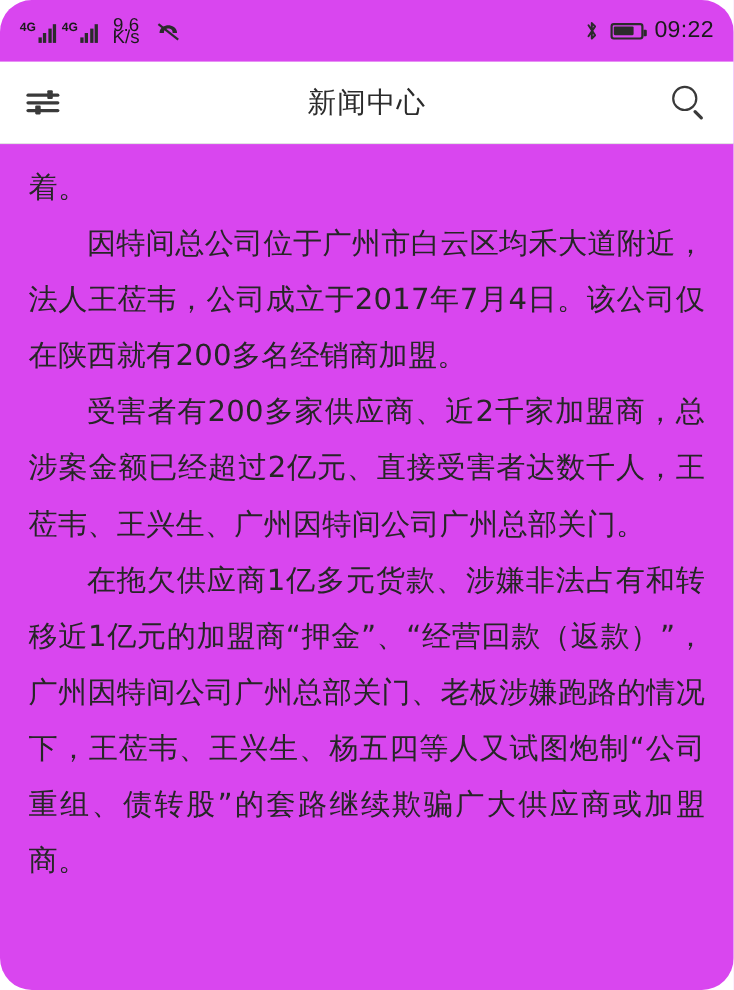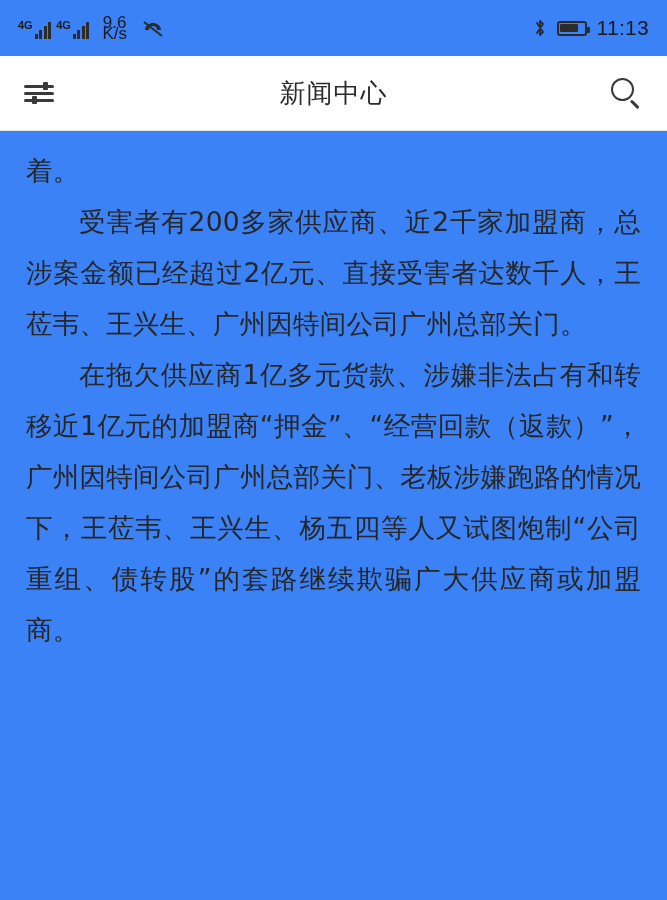--- a/index.html
+++ b/index.html
@@ -7,23 +7,24 @@
     width: 667px;
     height: 900px;
     background: #ffffff;
     font-family: "Liberation Sans", sans-serif;
     overflow: hidden;
   }
   .phone {
     position: relative;
     width: 667px;
     height: 900px;
-    background: #3b82f6;
+    background: #d946ef;
     display: flex;
     flex-direction: column;
+    border-radius: 29px;
   }
 
   
   .statusbar {
     height: 56px;
     flex: 0 0 56px;
     display: flex;
     align-items: center;
     padding: 0 18px;
     color: #1a1a1a;
@@ -245,21 +246,21 @@
     </div>
     <div class="sb-right">
       <span class="bt-icon">
         <svg width="14" height="20" viewBox="0 0 14 20">
           <path d="M4 5 L10 14 L7 17 L7 3 L10 6 L4 15" fill="none" stroke="#2b2b2b" stroke-width="1.8" stroke-linejoin="round" stroke-linecap="round"></path>
         </svg>
       </span>
       <span class="battery">
           <i></i>
         </span>
-      <span class="clock">11:13</span>
+      <span class="clock">09:22</span>
     </div>
   </div>
 
   <div class="titlebar">
     <div class="menu-icon">
       <i></i>
         <i></i>
         <i></i>
       <span class="knob k1"></span>
       <span class="knob k2"></span>
@@ -267,17 +268,18 @@
     <div class="title">新闻中心</div>
     <div class="search-icon">
       <span class="ring"></span>
       <span class="handle"></span>
     </div>
   </div>
   <div class="divider"></div>
 
   <div class="article">
     <p>着。</p>
+    <p class="indent">因特间总公司位于广州市白云区均禾大道附近，法人王莅韦，公司成立于2017年7月4日。该公司仅在陕西就有200多名经销商加盟。</p>
     <p class="indent">受害者有200多家供应商、近2千家加盟商，总涉案金额已经超过2亿元、直接受害者达数千人，王莅韦、王兴生、广州因特间公司广州总部关门。</p>
     <p class="indent">在拖欠供应商1亿多元货款、涉嫌非法占有和转移近1亿元的加盟商“押金”、“经营回款（返款）”，广州因特间公司广州总部关门、老板涉嫌跑路的情况下，王莅韦、王兴生、杨五四等人又试图炮制“公司重组、债转股”的套路继续欺骗广大供应商或加盟商。</p>
   </div>
 
 </div>
 
 </body></html>

